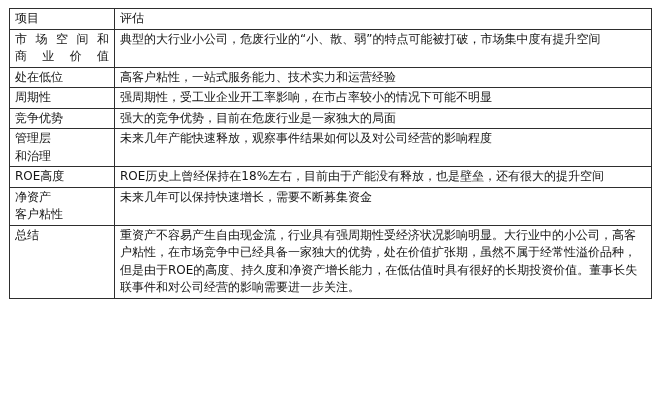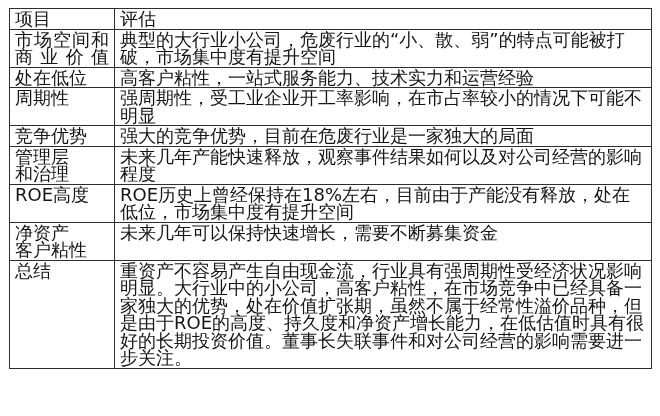--- a/index.html
+++ b/index.html
@@ -26,21 +26,21 @@
   table.eval-table{
     border-collapse:collapse;
     width:642px;
     table-layout:fixed;
   }
   .eval-table th,
   .eval-table td{
     border:1px solid var(--border-color);
     padding:1px 5px 1px 5px;
     vertical-align:top;
-    font-size:18px;
+    font-size:12px;
     line-height:17.5px;
     font-weight:normal;
     text-align:left;
     word-break:break-all;
     overflow-wrap:anywhere;
   }
   .col-item{width:105px;}
   .col-eval{width:537px;}
   .cell-item{
     white-space:pre-line; 
@@ -84,21 +84,21 @@
           <td class="cell-item">竞争优势</td>
           <td class="cell-eval">强大的竞争优势，目前在危废行业是一家独大的局面</td>
         </tr>
         <tr>
           <td class="cell-item">管理层
 和治理</td>
           <td class="cell-eval">未来几年产能快速释放，观察事件结果如何以及对公司经营的影响程度</td>
         </tr>
         <tr>
           <td class="cell-item">ROE高度</td>
-          <td class="cell-eval">ROE历史上曾经保持在18%左右，目前由于产能没有释放，处在低位，市场集中度有提升空间</td>
+          <td class="cell-eval">ROE历史上曾经保持在18%左右，目前由于产能没有释放，也是壁垒，还有很大的提升空间</td>
         </tr>
         <tr>
           <td class="cell-item">净资产
 客户粘性</td>
           <td class="cell-eval">未来几年可以保持快速增长，需要不断募集资金</td>
         </tr>
         <tr>
           <td class="cell-item">总结</td>
           <td class="cell-eval">重资产不容易产生自由现金流，行业具有强周期性受经济状况影响明显。大行业中的小公司，高客户粘性，在市场竞争中已经具备一家独大的优势，处在价值扩张期，虽然不属于经常性溢价品种，但是由于ROE的高度、持久度和净资产增长能力，在低估值时具有很好的长期投资价值。董事长失联事件和对公司经营的影响需要进一步关注。</td>
         </tr>

